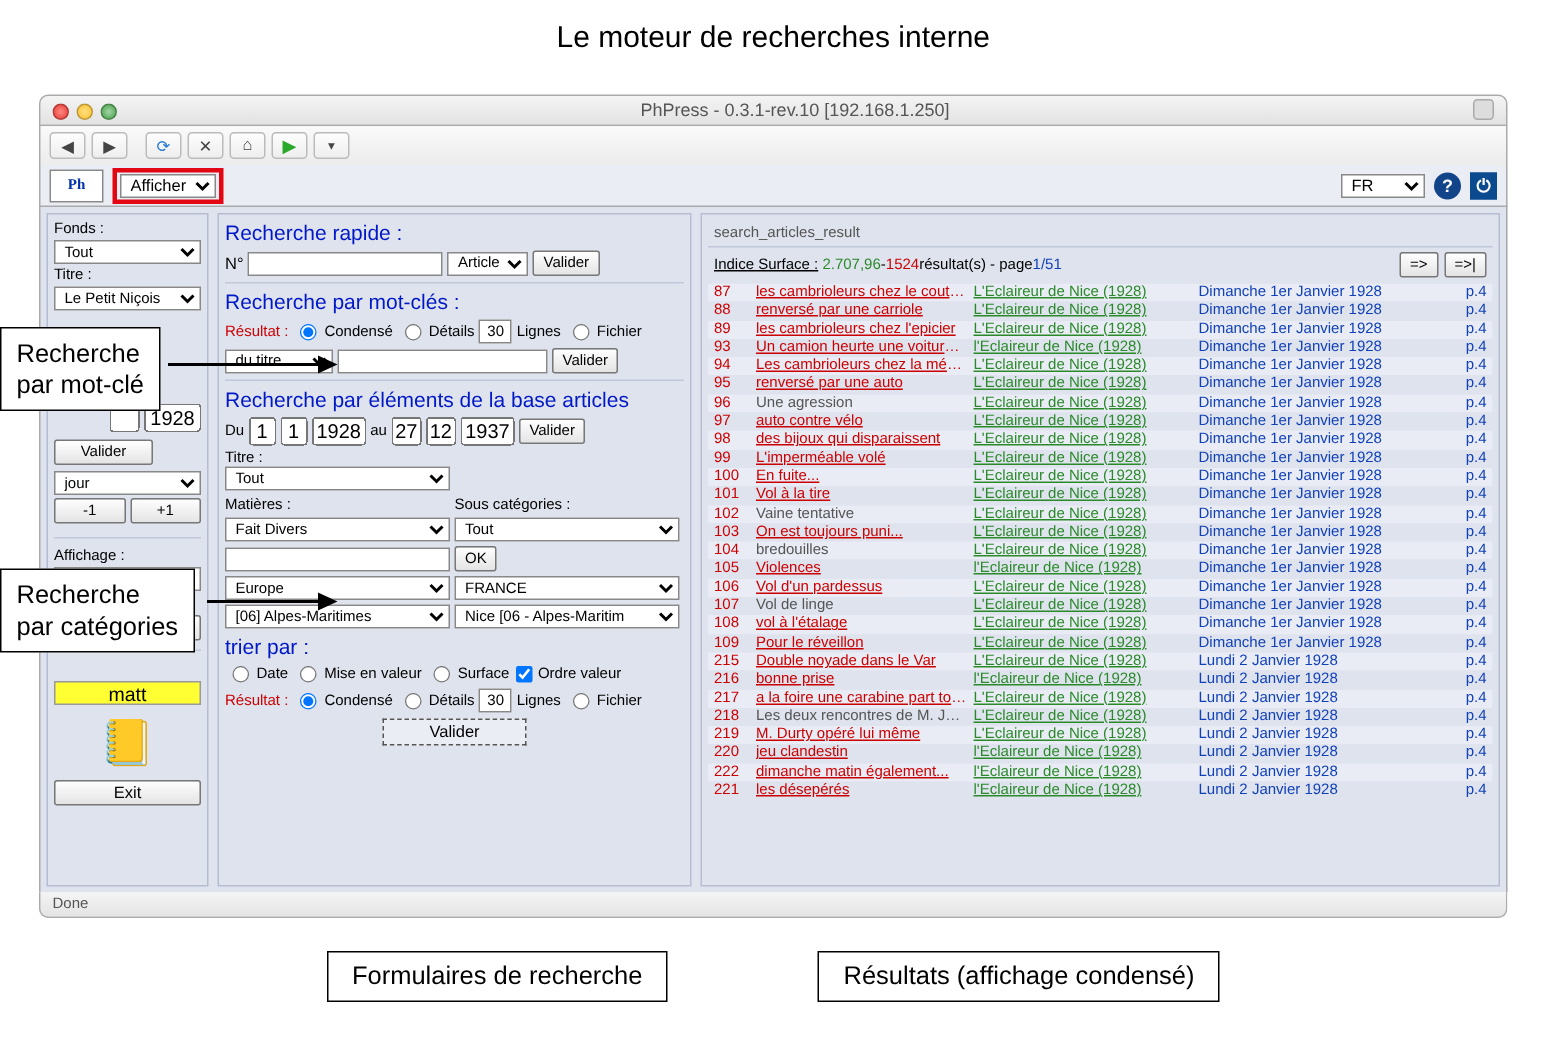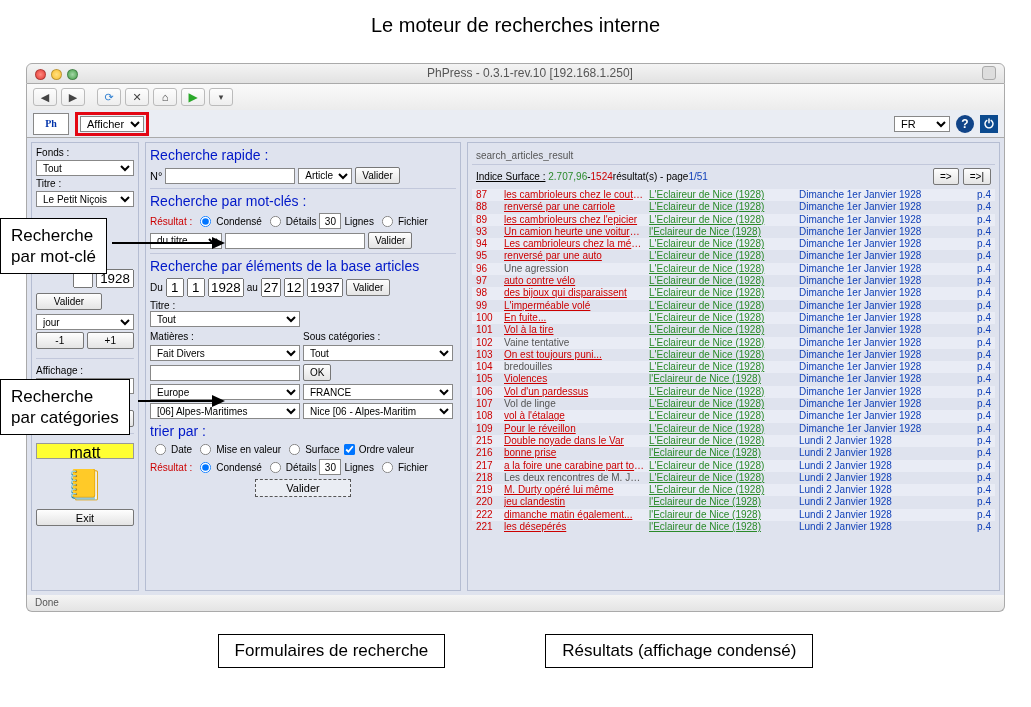--- a/index.html
+++ b/index.html
@@ -34,21 +34,21 @@
 .left { width: 108px; display: flex; flex-direction: column; gap: 2px; }
 .middle { width: 316px; min-width: 316px; }
 .right { flex: 1; margin-right: 4px; overflow: hidden; display: flex; flex-direction: column; }
 .section-title { color: #0018c8; font-size: 14px; margin-bottom: 4px; }
 .section-red { color: #c00; font-size: 10px; }
 .row { display: flex; align-items: center; gap: 3px; margin-bottom: 3px; flex-wrap: wrap; }
 input[type="text"], select { font-size: 10px; border: 1px solid #888; background: #fff; height: 16px; padding: 0 2px; }
 .num { width: 24px; text-align: center; }
 button.small { font-size: 10px; border: 1px solid #777; background: linear-gradient(#fefefe,#e4e4e4); padding: 0 6px; height: 17px; cursor: pointer; border-radius: 2px; }
 hr.sep { border: none; border-top: 1px solid #c2c8db; margin: 4px 0; }
-.yellowbox { display: block; width: 100%; height: 16px; background: #ffff33; border: 1px solid #999; margin-top: 3px; text-align: center; font-size: 16px; }
+.yellowbox { display: block; width: 100%; height: 16px; background: #ffff33; border: 1px solid #999; margin-top: 14px; text-align: center; font-size: 13px; }
 .bookicon { width: 40px; height: 32px; margin: 8px auto 6px; position: relative; }
 .bookicon::before { content: "📒"; font-size: 30px; line-height: 32px; display: block; text-align: center; }
 .exitbtn { width: 100%; font-size: 11px; border: 1px solid #777; background: linear-gradient(#fefefe,#e4e4e4); height: 17px; border-radius: 2px; }
 .radio { margin: 0 1px 0 4px; transform: scale(.85); vertical-align: middle; }
 .chk { transform: scale(.85); vertical-align: middle; }
 .validerbig { display: block; margin: 4px auto 0; width: 96px; height: 18px; border: 1px dashed #555; background: #eaedf3; font-size: 11px; }
 .result-head { font-size: 10px; color: #555; padding: 3px 4px; }
 .result-sub { font-size: 10px; padding: 1px 4px 4px; display: flex; align-items: center; }
 .result-sub .lbl { color: #000; text-decoration: underline; }
 .result-sub .redn { color: #c00; }

